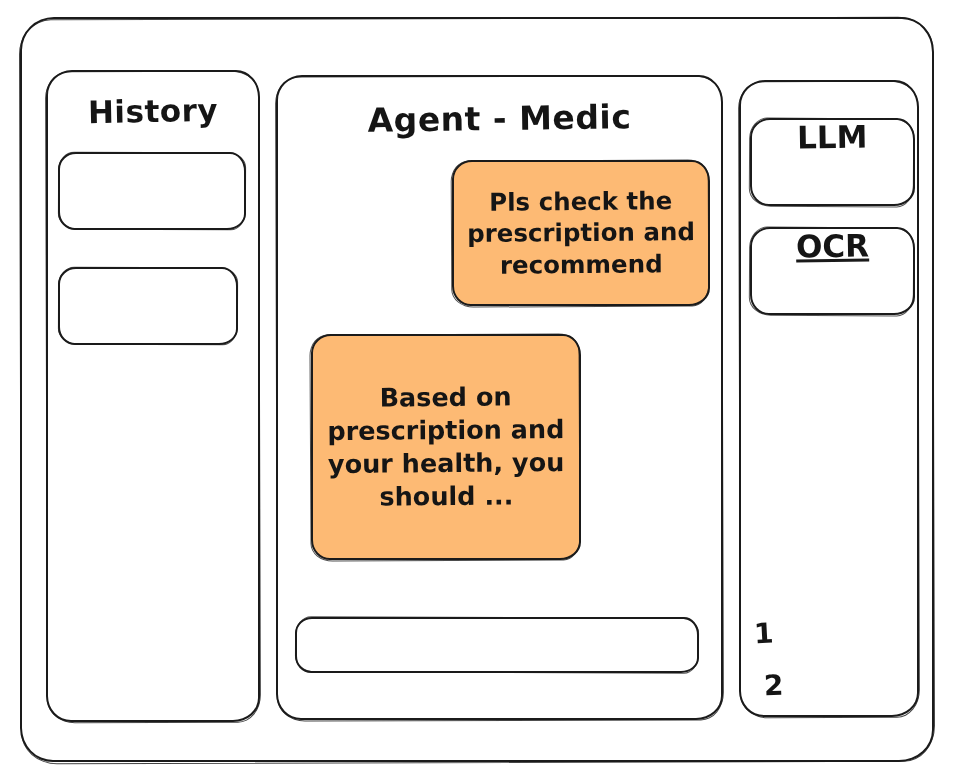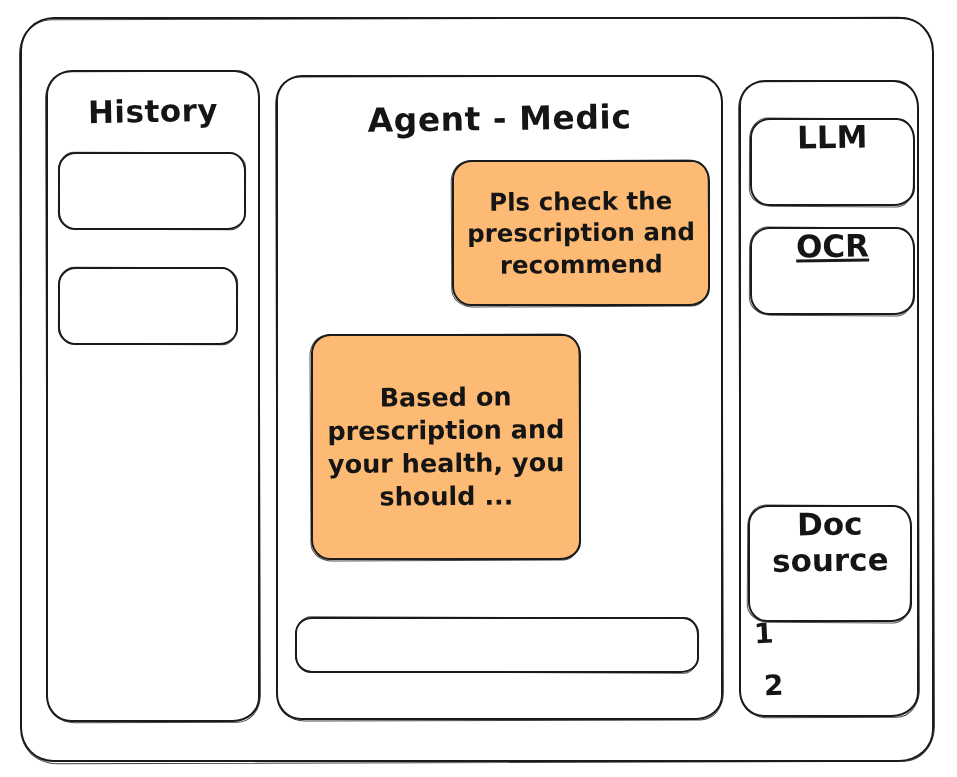--- a/index.html
+++ b/index.html
@@ -307,21 +307,18 @@
 
   <div id="tool-llm" class="tool-btn">
     <span class="tool-label">LLM</span>
   </div>
 
   <div id="tool-ocr" class="tool-btn">
     <span class="tool-label">OCR</span>
   </div>
 
 
-  <div id="tool-docsource" class="tool-btn">
-    <span class="tool-label">Doc source</span>
-  </div>
 
   <div id="doc-ref-1" class="doc-ref">1</div>
 
   <div id="doc-ref-2" class="doc-ref">2</div>
 
 </div>
 
 </body></html>

